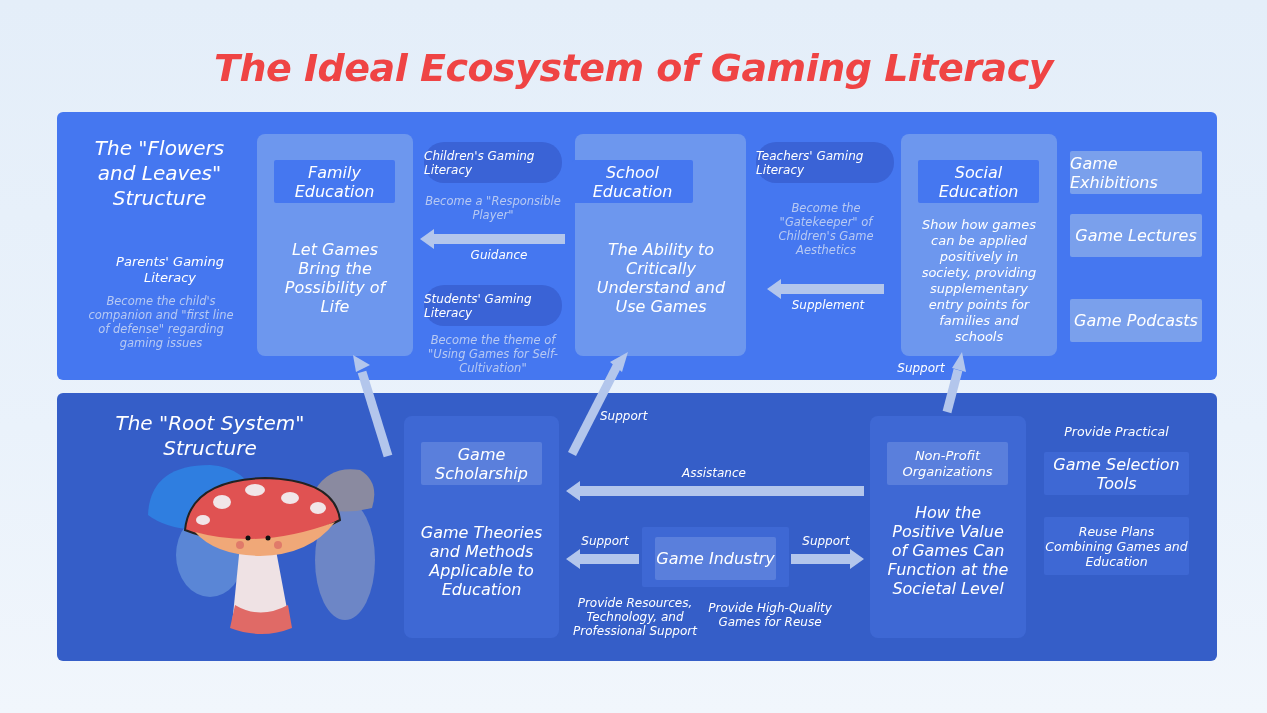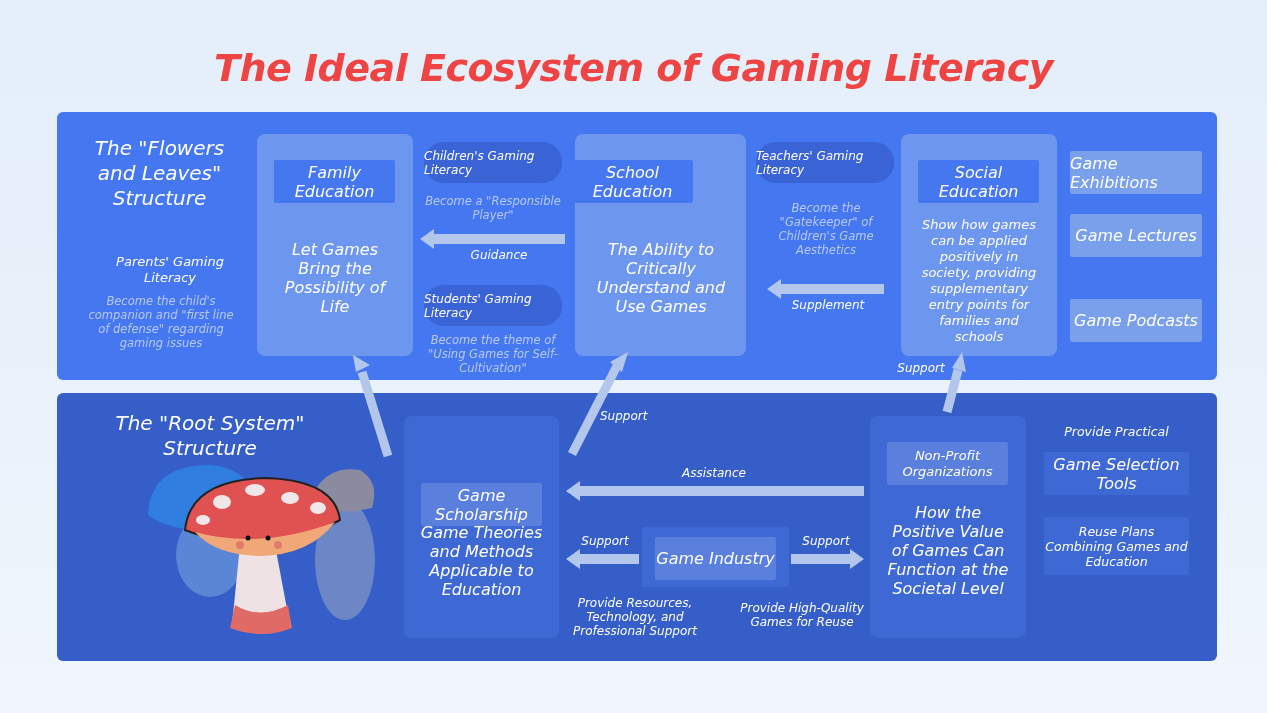--- a/index.html
+++ b/index.html
@@ -94,32 +94,32 @@
   <ellipse cx="63" cy="60" rx="7" ry="5" fill="#f1e6e8"></ellipse>
   <path d="M55 72 Q120 90 195 62 Q170 95 120 96 Q75 95 55 72 Z" fill="#f0a878"></path>
 
   <circle cx="108" cy="78" r="2.5" fill="#111"></circle>
   <circle cx="128" cy="78" r="2.5" fill="#111"></circle>
   <circle cx="100" cy="85" r="4" fill="#e07a6a"></circle>
   <circle cx="138" cy="85" r="4" fill="#e07a6a"></circle>
 </svg>
 
 <div class="abs card-bot" style="left:404px;top:416px;width:155px;height:222px;"></div>
-<div class="abs label-bot" style="left:421px;top:442px;width:121px;height:43px;margin-top:41px;">Game Scholarship</div>
+<div class="abs label-bot" style="left:421px;top:442px;width:121px;height:43px;">Game Scholarship</div>
 <div class="abs body-text" style="left:414px;top:523px;width:135px;">Game Theories and Methods Applicable to Education</div>
 
 <div class="abs small" style="left:600px;top:409px;width:60px;text-align:left;">Support</div>
 <div class="abs small" style="left:655px;top:466px;width:118px;">Assistance</div>
 
 <div class="abs" style="left:642px;top:527px;width:147px;height:60px;background:#3e68d4;border-radius:2px;"></div>
 <div class="abs label-bot" style="left:655px;top:537px;width:121px;height:43px;">Game Industry</div>
 <div class="abs small" style="left:575px;top:534px;width:60px;">Support</div>
 <div class="abs small" style="left:796px;top:534px;width:60px;">Support</div>
 <div class="abs small" style="left:570px;top:596px;width:130px;">Provide Resources, Technology, and Professional Support</div>
-<div class="abs small" style="left:705px;top:601px;width:130px;margin-left:32px;">Provide High-Quality Games for Reuse</div>
+<div class="abs small" style="left:705px;top:601px;width:130px;">Provide High-Quality Games for Reuse</div>
 
 <div class="abs card-bot" style="left:870px;top:416px;width:156px;height:222px;"></div>
 <div class="abs label-bot" style="left:887px;top:442px;width:121px;height:43px;font-size:13px;line-height:16px;">Non-Profit Organizations</div>
 <div class="abs body-text" style="left:886px;top:503px;width:124px;">How the Positive Value of Games Can Function at the Societal Level</div>
 <div class="abs small" style="left:890px;top:361px;width:62px;">Support</div>
 
 <div class="abs small" style="left:1044px;top:425px;width:145px;font-size:12.5px;">Provide Practical</div>
 <div class="abs sidebox-bot" style="left:1044px;top:452px;width:145px;height:43px;font-size:16px;line-height:19px;">Game Selection Tools</div>
 <div class="abs sidebox-bot" style="left:1044px;top:517px;width:145px;height:58px;font-size:12.5px;line-height:15px;">Reuse Plans Combining Games and Education</div>
 

